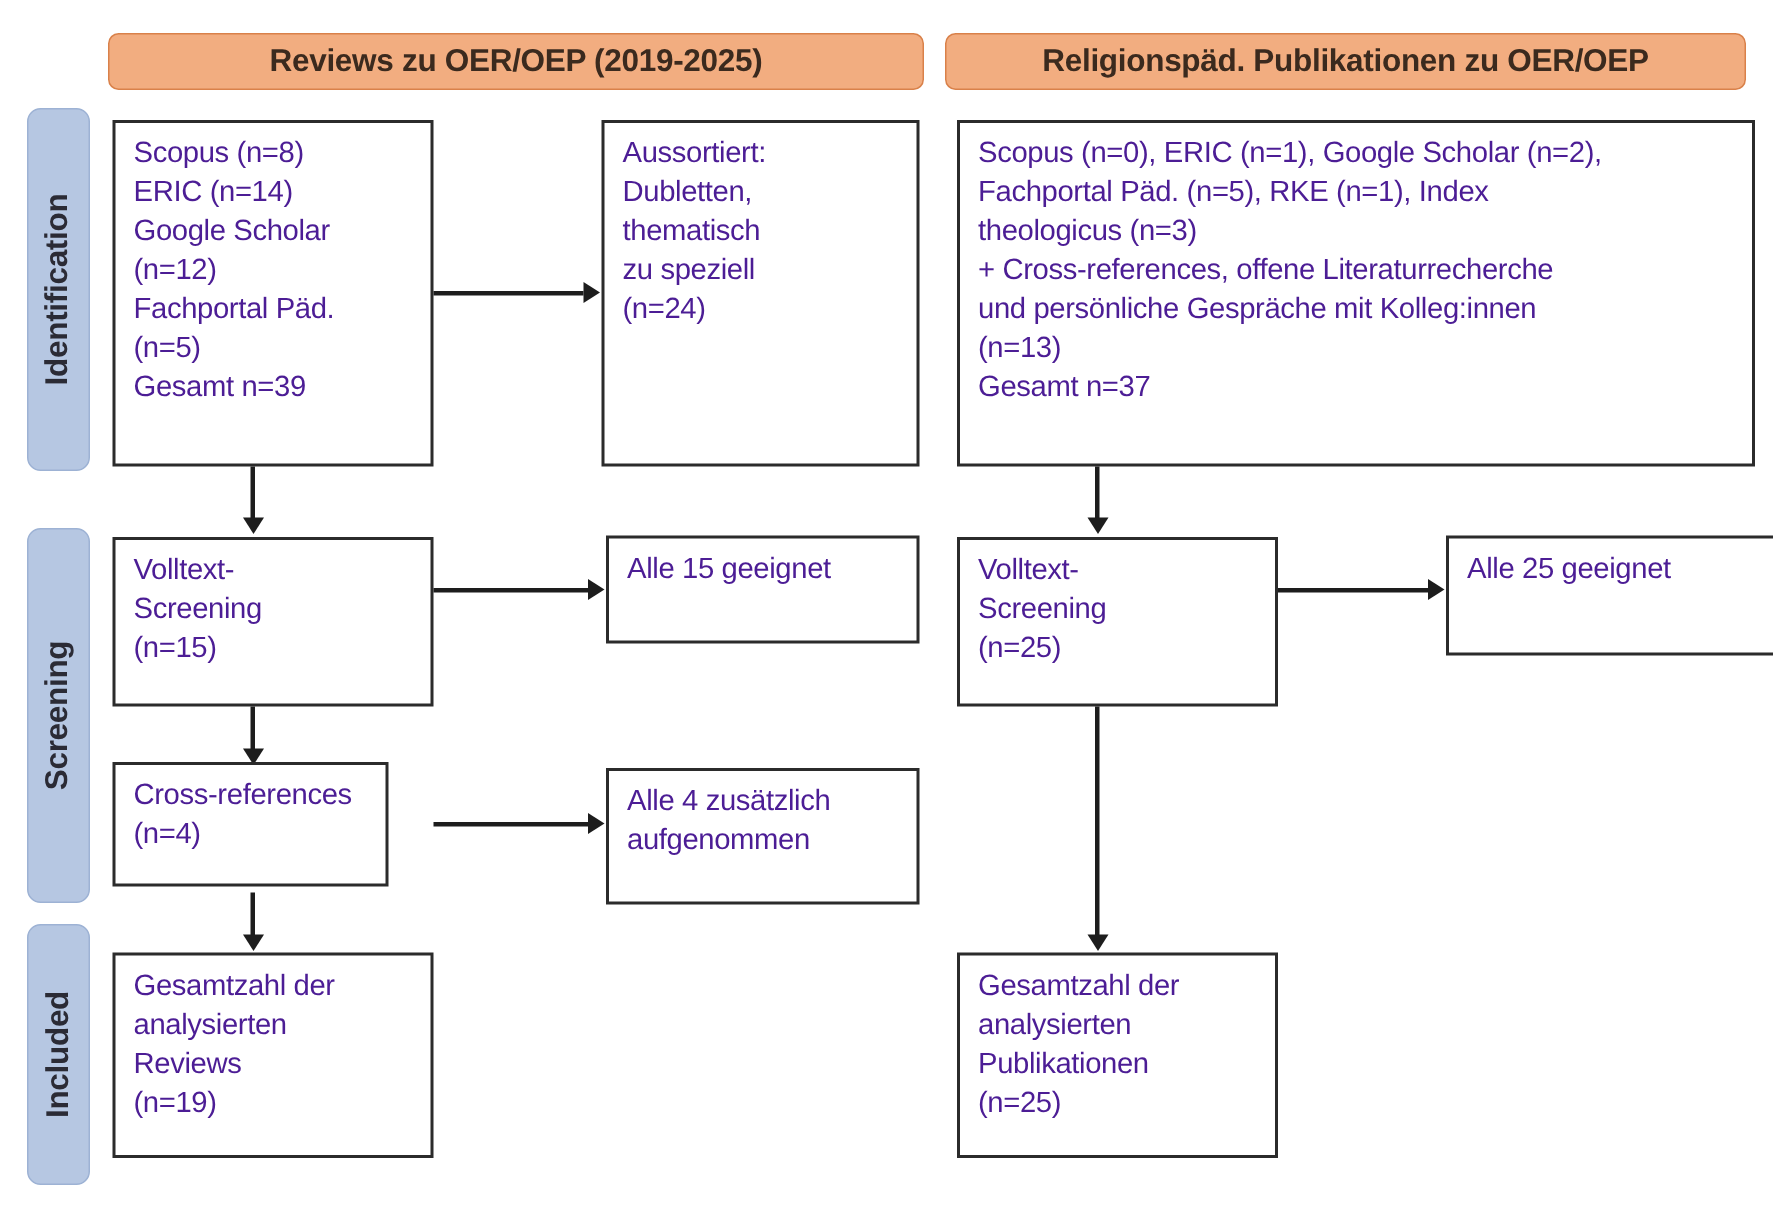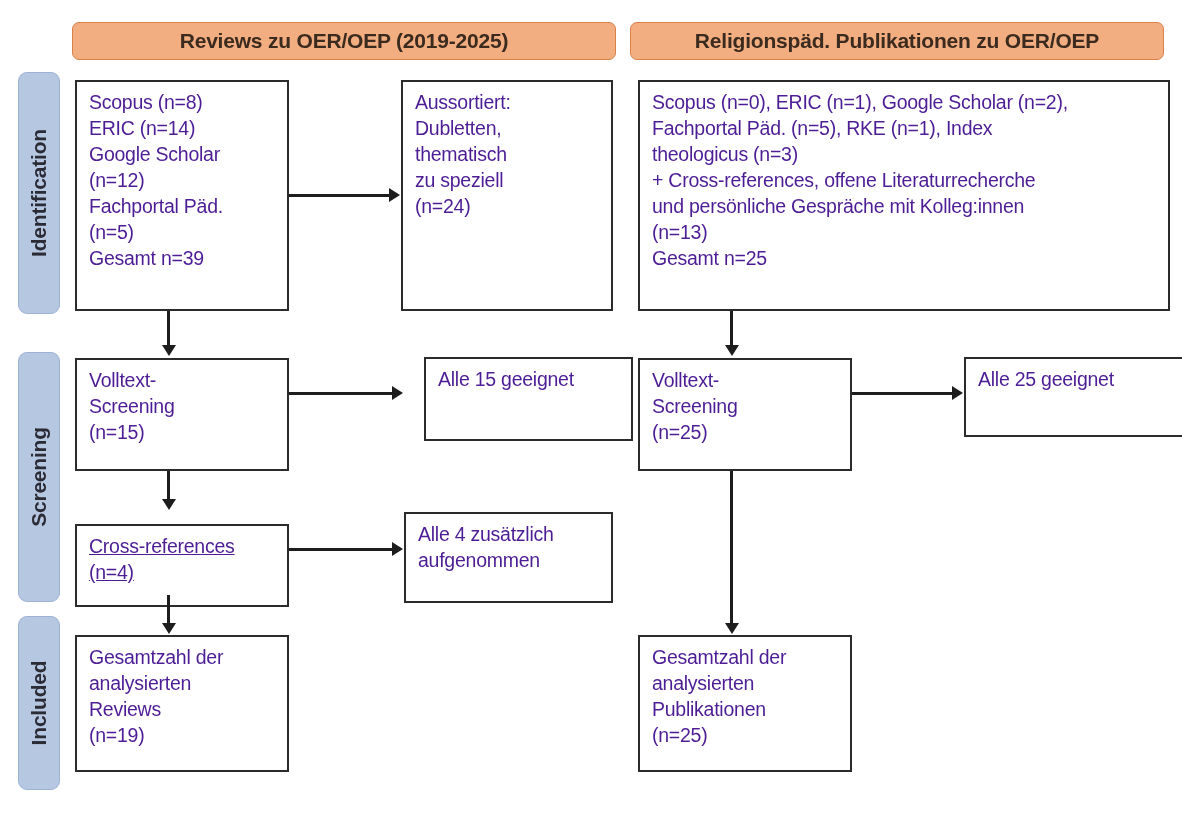--- a/index.html
+++ b/index.html
@@ -144,31 +144,31 @@
 
   <div class="vline" style="left:167px; top:311px; width:3px; height:36px;"></div>
   <div class="arrow-down" style="left:162px; top:345px;"></div>
 
   <div class="box" style="left:75px; top:358px; width:214px; height:113px;">
     <span class="line">Volltext-</span>
     <span class="line">Screening</span>
     <span class="line">(n=15)</span>
   </div>
 
-  <div class="box" style="left:424px; top:357px; width:209px; height:84px;">
+  <div class="box" style="left:404px; top:357px; width:209px; height:72px;">
     <span class="line">Alle 15 geeignet</span>
   </div>
 
   <div class="hline" style="left:289px; top:392px; width:103px;"></div>
   <div class="arrow-right" style="left:392px; top:386px;"></div>
 
   <div class="vline" style="left:167px; top:471px; width:3px; height:30px;"></div>
   <div class="arrow-down" style="left:162px; top:499px;"></div>
 
-  <div class="box" style="left:75px; top:524px; width:214px; height:83px;text-decoration:underline;">
+  <div class="box" style="left:75px; top:508px; width:184px; height:83px;">
     <span class="line">Cross-references</span>
     <span class="line">(n=4)</span>
   </div>
 
   <div class="box" style="left:404px; top:512px; width:209px; height:91px;">
     <span class="line">Alle 4 zusätzlich</span>
     <span class="line">aufgenommen</span>
   </div>
 
   <div class="hline" style="left:289px; top:548px; width:103px;"></div>
@@ -184,21 +184,21 @@
     <span class="line">(n=19)</span>
   </div>
 
   <div class="box" style="left:638px; top:80px; width:532px; height:231px;">
     <span class="line">Scopus (n=0), ERIC (n=1), Google Scholar (n=2),</span>
     <span class="line">Fachportal Päd. (n=5), RKE (n=1), Index</span>
     <span class="line">theologicus (n=3)</span>
     <span class="line">+ Cross-references, offene Literaturrecherche</span>
     <span class="line">und persönliche Gespräche mit Kolleg:innen</span>
     <span class="line">(n=13)</span>
-    <span class="line">Gesamt n=25</span>
+    <span class="line">Gesamt n=37</span>
   </div>
 
   <div class="vline" style="left:730px; top:311px; width:3px; height:36px;"></div>
   <div class="arrow-down" style="left:725px; top:345px;"></div>
 
   <div class="box" style="left:638px; top:358px; width:214px; height:113px;">
     <span class="line">Volltext-</span>
     <span class="line">Screening</span>
     <span class="line">(n=25)</span>
   </div>

